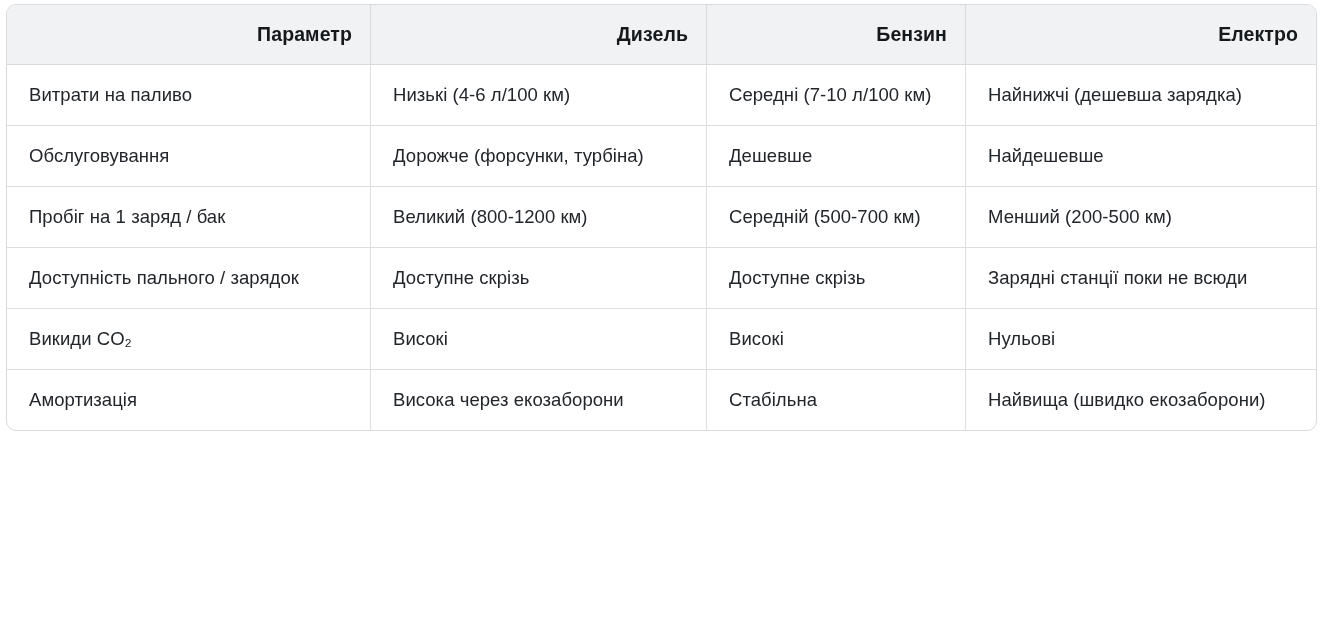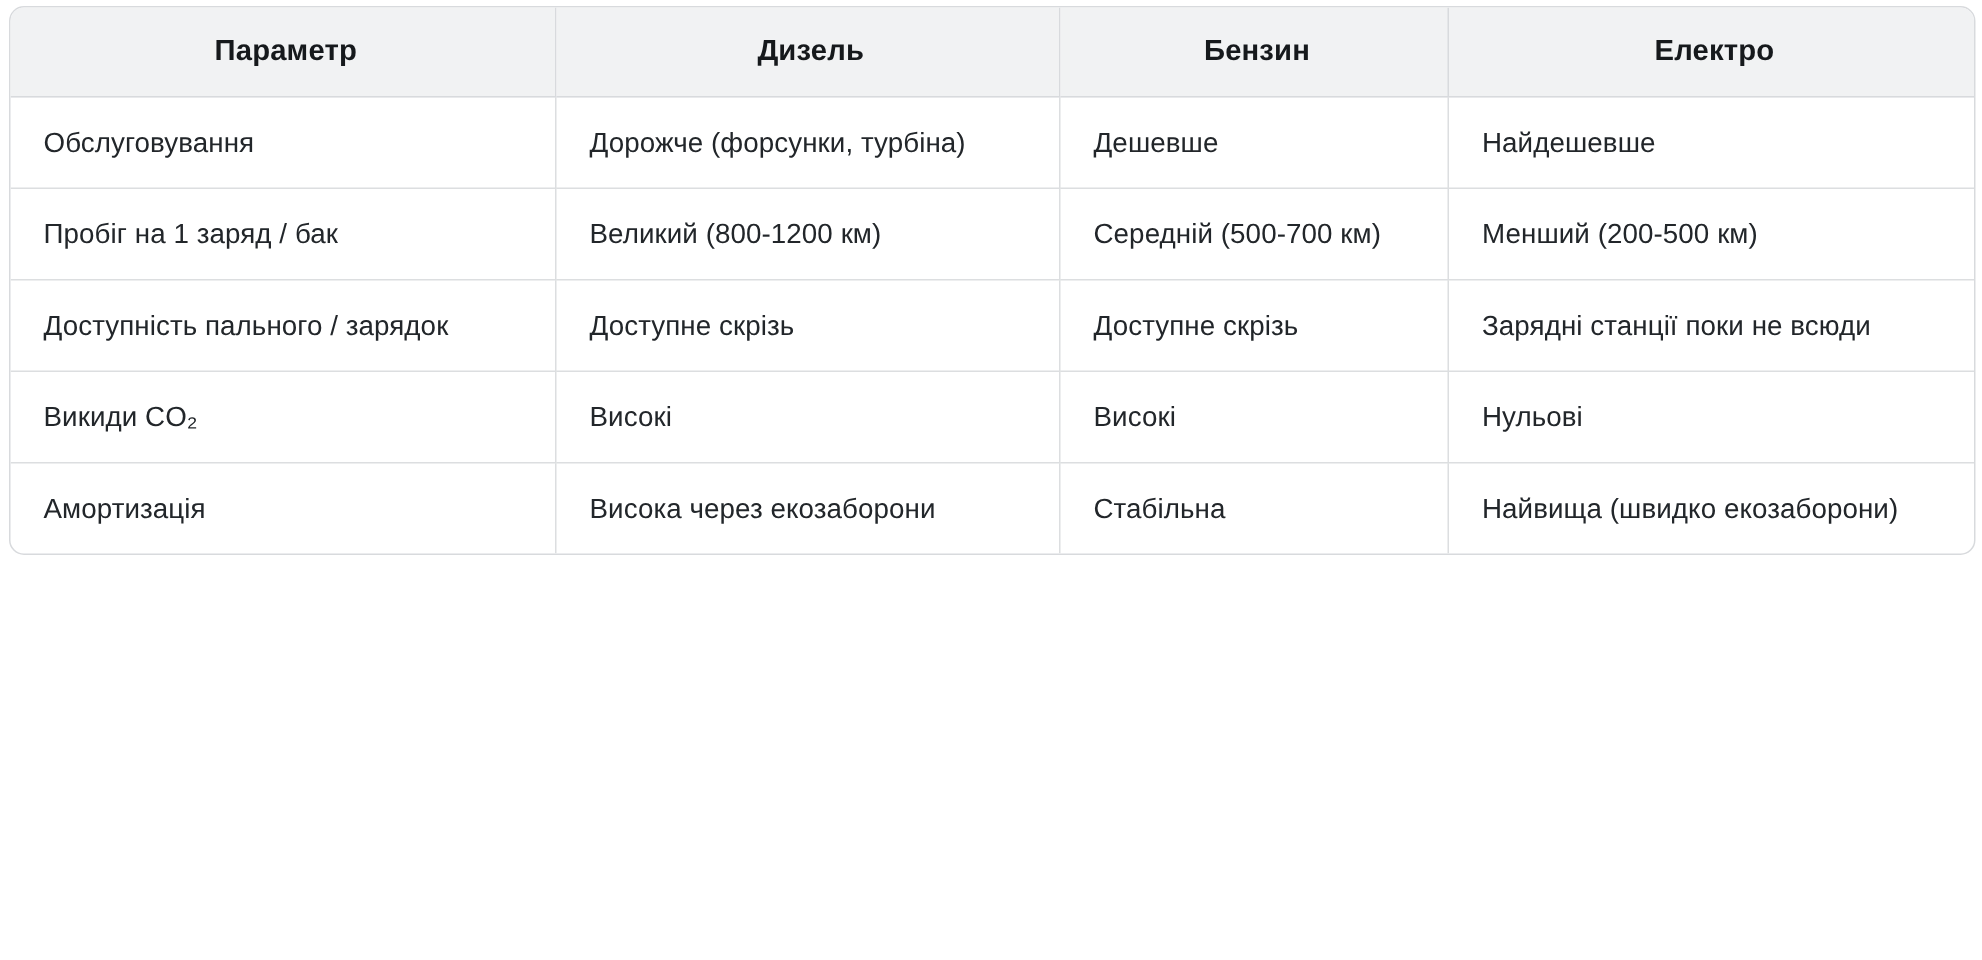--- a/index.html
+++ b/index.html
@@ -30,21 +30,21 @@
     overflow: hidden;
     background: #ffffff;
   }
   table.comparison col.c0 { width: 364px; }
   table.comparison col.c1 { width: 336px; }
   table.comparison col.c2 { width: 259px; }
   table.comparison col.c3 { width: 350px; }
 
   table.comparison thead th {
     background: #f1f2f3;
-    text-align: center;
+    text-align: right;
     font-size: 19.5px;
     font-weight: 700;
     color: #16191c;
     padding: 17px 18px 17px 22px;
     border-bottom: 1px solid #d8dadd;
     border-right: 1px solid #d8dadd;
     line-height: 1.3;
     vertical-align: middle;
     letter-spacing: 0.1px;
   }
@@ -83,20 +83,26 @@
     <thead>
       <tr>
         <th>Параметр</th>
         <th>Дизель</th>
         <th>Бензин</th>
         <th>Електро</th>
       </tr>
     </thead>
     <tbody>
       <tr>
+        <td>Витрати на паливо</td>
+        <td>Низькі (4-6 л/100 км)</td>
+        <td>Середні (7-10 л/100 км)</td>
+        <td>Найнижчі (дешевша зарядка)</td>
+      </tr>
+      <tr>
         <td>Обслуговування</td>
         <td>Дорожче (форсунки, турбіна)</td>
         <td>Дешевше</td>
         <td>Найдешевше</td>
       </tr>
       <tr>
         <td>Пробіг на 1 заряд / бак</td>
         <td>Великий (800-1200 км)</td>
         <td>Середній (500-700 км)</td>
         <td>Менший (200-500 км)</td>

